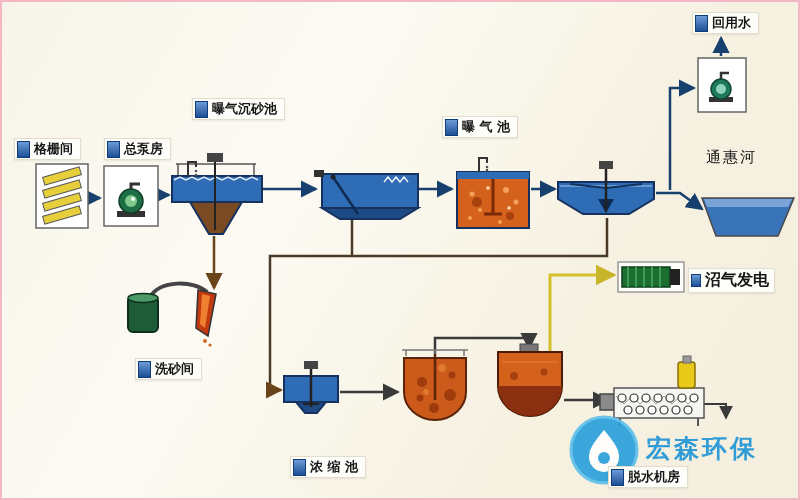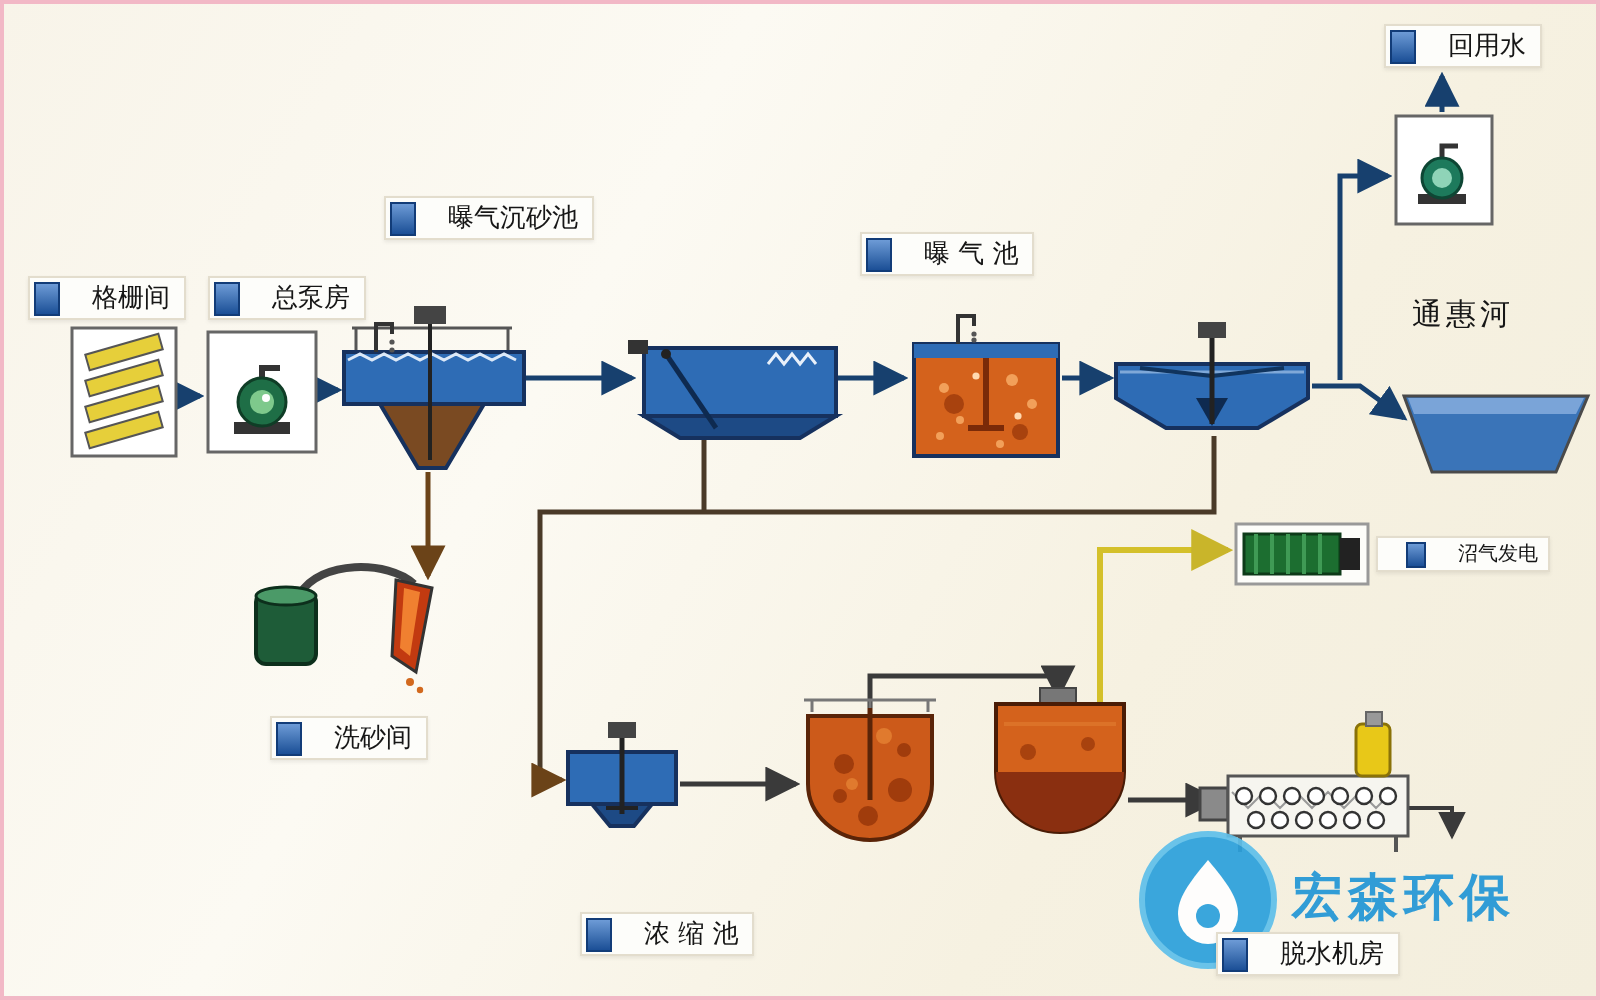--- a/index.html
+++ b/index.html
@@ -6,27 +6,27 @@
   body{font-family:"DejaVu Sans",sans-serif;background:#888;}
   #stage{
     position:relative;width:800px;height:500px;overflow:hidden;
     background:linear-gradient(120deg,#f8f4e9 0%,#fcfaf3 35%,#f6f1e1 70%,#f3eedd 100%);
     border:2px solid #f2b8c6;box-sizing:border-box;
   }
   svg{position:absolute;left:0;top:0;z-index:1;}
   .chip{
     position:absolute;z-index:3;display:flex;align-items:center;
     background:#fdfdfa;border:1px solid #e3ddcd;box-shadow:0 1px 2px rgba(0,0,0,.08);
-    padding:1px 7px 1px 2px;font-weight:normal;font-size:13px;color:#161616;white-space:nowrap;gap:12px;
+    padding:1px 7px 1px 2px;font-weight:bold;font-size:13px;color:#161616;white-space:nowrap;
   }
   .chip .bullet{
     width:11px;height:15px;margin-right:4px;flex:0 0 auto;
     background:linear-gradient(180deg,#6d9bd6,#1b4f96);border:1px solid #123c78;
   }
-  .chip.small{font-size:10px;padding:1px 5px 1px 14px;}
+  .chip.small{font-size:16px;padding:1px 5px 1px 2px;}
   .chip.small .bullet{width:8px;height:11px;}
   .plain-label{
     position:absolute;z-index:3;font-weight:normal;font-size:15px;color:#161616;letter-spacing:2px;white-space:nowrap;
   }
   .wm-text{
     position:absolute;z-index:4;font-weight:bold;font-size:25px;color:#2196d6;
     letter-spacing:3px;opacity:.92;white-space:nowrap;
   }
 </style>
 </head>
@@ -242,21 +242,21 @@
     <span>格栅间</span>
   </div>
   <div class="chip" style="left:102px;top:136px">
     <span class="bullet"></span>
     <span>总泵房</span>
   </div>
   <div class="chip" style="left:190px;top:96px">
     <span class="bullet"></span>
     <span>曝气沉砂池</span>
   </div>
-  <div class="chip" style="left:428px;top:114px">
+  <div class="chip" style="left:440px;top:114px">
     <span class="bullet"></span>
     <span>曝 气 池</span>
   </div>
   <div class="plain-label" style="left:704px;top:146px">通惠河</div>
   <div class="chip" style="left:133px;top:356px">
     <span class="bullet"></span>
     <span>洗砂间</span>
   </div>
   <div class="chip" style="left:288px;top:454px">
     <span class="bullet"></span>

